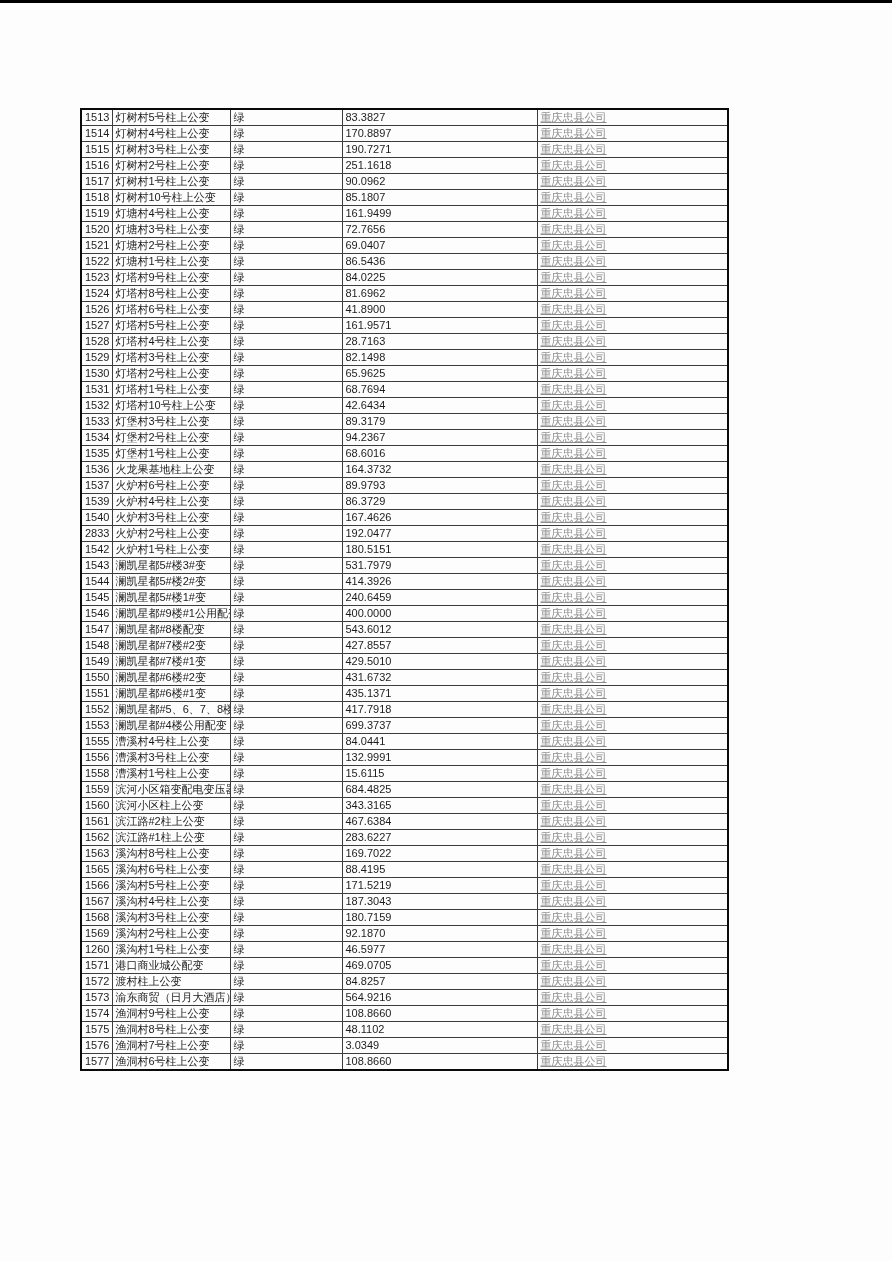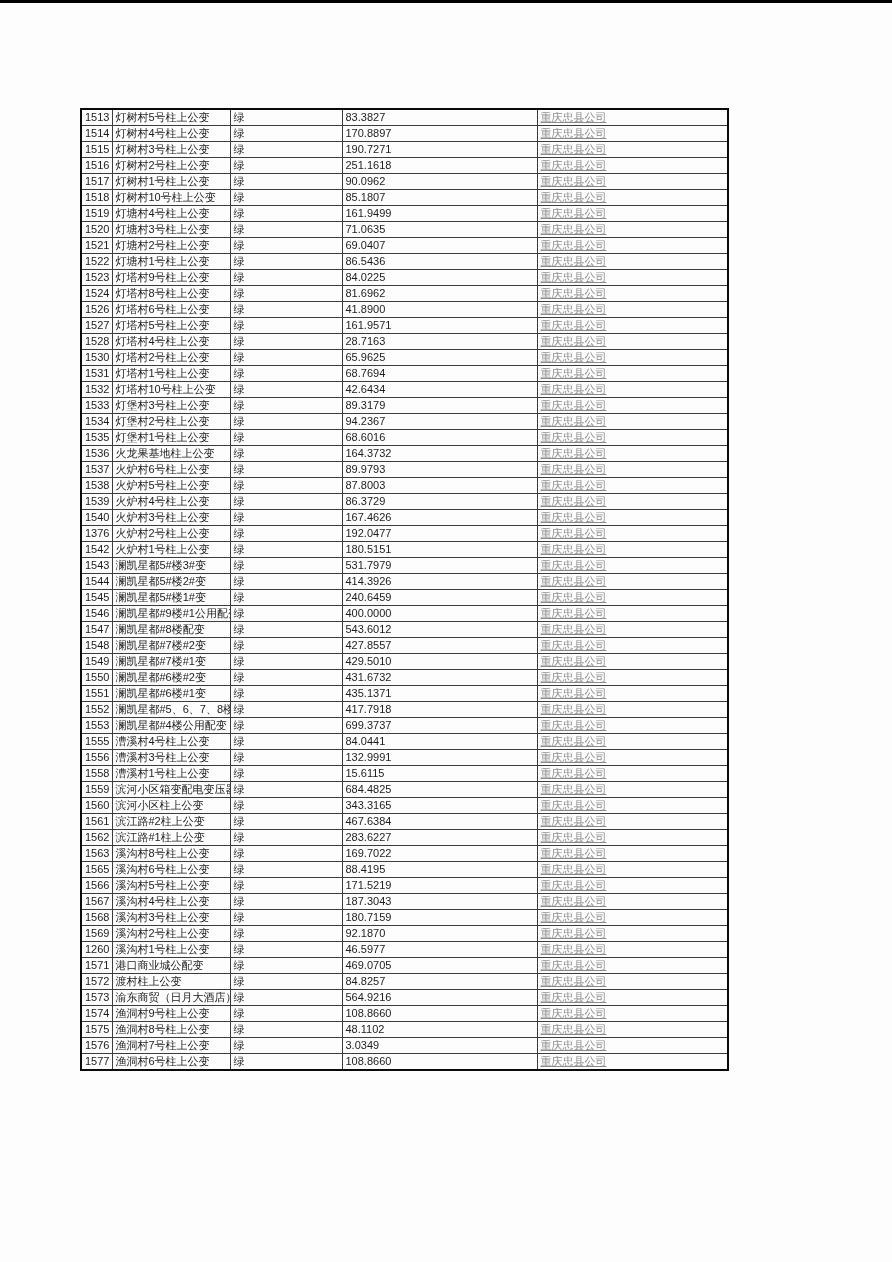--- a/index.html
+++ b/index.html
@@ -107,21 +107,21 @@
           <td class="c-id">1519</td>
           <td class="c-name">灯塘村4号柱上公变</td>
           <td class="c-status">绿</td>
           <td class="c-value">161.9499</td>
           <td class="c-company"><span class="co-link">重庆忠县公司</span></td>
         </tr>
         <tr>
           <td class="c-id">1520</td>
           <td class="c-name">灯塘村3号柱上公变</td>
           <td class="c-status">绿</td>
-          <td class="c-value">71.0635</td>
+          <td class="c-value">72.7656</td>
           <td class="c-company"><span class="co-link">重庆忠县公司</span></td>
         </tr>
         <tr>
           <td class="c-id">1521</td>
           <td class="c-name">灯塘村2号柱上公变</td>
           <td class="c-status">绿</td>
           <td class="c-value">69.0407</td>
           <td class="c-company"><span class="co-link">重庆忠县公司</span></td>
         </tr>
         <tr>
@@ -160,20 +160,27 @@
           <td class="c-company"><span class="co-link">重庆忠县公司</span></td>
         </tr>
         <tr>
           <td class="c-id">1528</td>
           <td class="c-name">灯塔村4号柱上公变</td>
           <td class="c-status">绿</td>
           <td class="c-value">28.7163</td>
           <td class="c-company"><span class="co-link">重庆忠县公司</span></td>
         </tr>
         <tr>
+          <td class="c-id">1529</td>
+          <td class="c-name">灯塔村3号柱上公变</td>
+          <td class="c-status">绿</td>
+          <td class="c-value">82.1498</td>
+          <td class="c-company"><span class="co-link">重庆忠县公司</span></td>
+        </tr>
+        <tr>
           <td class="c-id">1530</td>
           <td class="c-name">灯塔村2号柱上公变</td>
           <td class="c-status">绿</td>
           <td class="c-value">65.9625</td>
           <td class="c-company"><span class="co-link">重庆忠县公司</span></td>
         </tr>
         <tr>
           <td class="c-id">1531</td>
           <td class="c-name">灯塔村1号柱上公变</td>
           <td class="c-status">绿</td>
@@ -216,42 +223,35 @@
           <td class="c-company"><span class="co-link">重庆忠县公司</span></td>
         </tr>
         <tr>
           <td class="c-id">1537</td>
           <td class="c-name">火炉村6号柱上公变</td>
           <td class="c-status">绿</td>
           <td class="c-value">89.9793</td>
           <td class="c-company"><span class="co-link">重庆忠县公司</span></td>
         </tr>
         <tr>
-          <td class="c-id">1538</td>
-          <td class="c-name">火炉村5号柱上公变</td>
-          <td class="c-status">绿</td>
-          <td class="c-value">87.8003</td>
-          <td class="c-company"><span class="co-link">重庆忠县公司</span></td>
-        </tr>
-        <tr>
           <td class="c-id">1539</td>
           <td class="c-name">火炉村4号柱上公变</td>
           <td class="c-status">绿</td>
           <td class="c-value">86.3729</td>
           <td class="c-company"><span class="co-link">重庆忠县公司</span></td>
         </tr>
         <tr>
           <td class="c-id">1540</td>
           <td class="c-name">火炉村3号柱上公变</td>
           <td class="c-status">绿</td>
           <td class="c-value">167.4626</td>
           <td class="c-company"><span class="co-link">重庆忠县公司</span></td>
         </tr>
         <tr>
-          <td class="c-id">1376</td>
+          <td class="c-id">2833</td>
           <td class="c-name">火炉村2号柱上公变</td>
           <td class="c-status">绿</td>
           <td class="c-value">192.0477</td>
           <td class="c-company"><span class="co-link">重庆忠县公司</span></td>
         </tr>
         <tr>
           <td class="c-id">1542</td>
           <td class="c-name">火炉村1号柱上公变</td>
           <td class="c-status">绿</td>
           <td class="c-value">180.5151</td>

